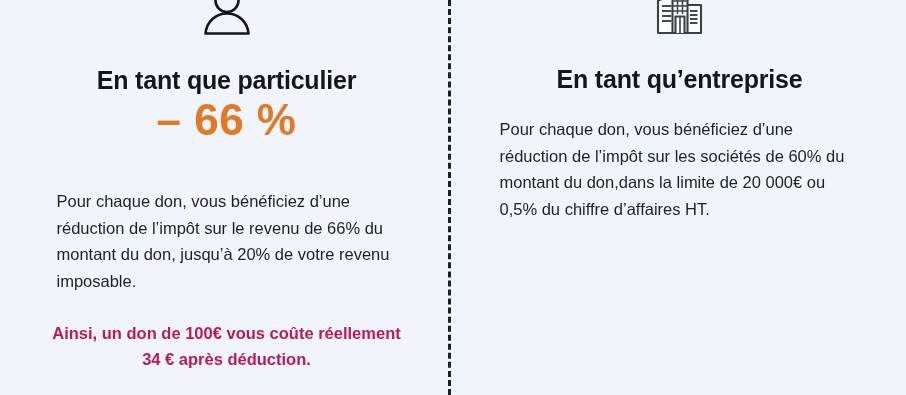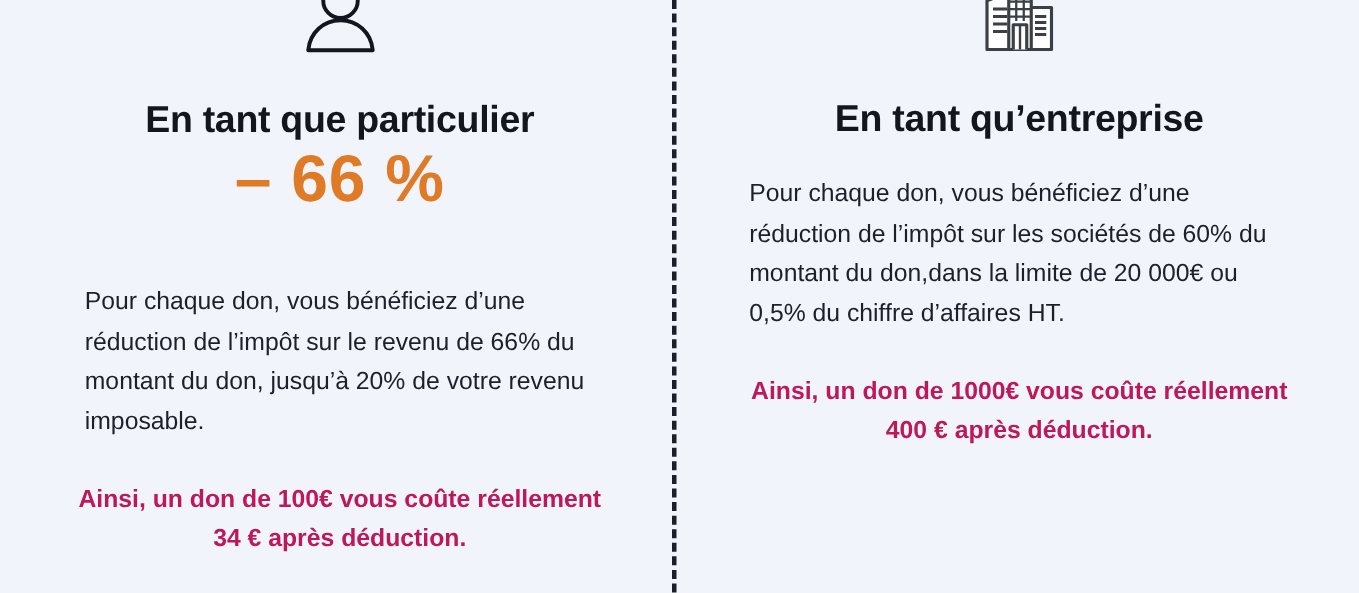--- a/index.html
+++ b/index.html
@@ -168,16 +168,15 @@
           <path d="M20.5 45 L20.5 28.5 L29.5 28.5 L29.5 45" fill="#ffffff" stroke="#3b3f46" stroke-width="2.1" stroke-linejoin="round"></path>
           <line x1="25" y1="29" x2="25" y2="45" stroke="#3b3f46" stroke-width="1.6"></line>
         </svg>
       </span>
       <span class="panel-title">En tant qu’entreprise</span>
     </div>
 
 
     <div class="panel-body">Pour chaque don, vous bénéficiez d’une réduction de l’impôt sur les sociétés de 60% du montant du don,dans la limite de 20 000€ ou 0,5% du chiffre d’affaires HT.</div>
 
-    <div class="panel-note">Ainsi, un don de 1000€ vous coûte réellement 400 € après déduction.</div>
   </div>
 
 </div>
 
 </body></html>

